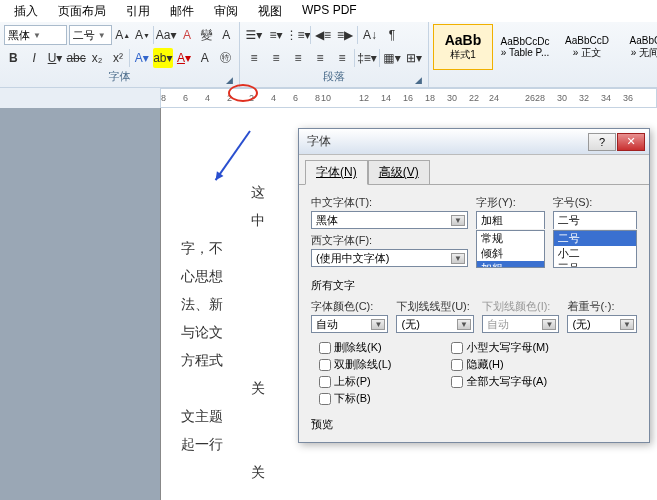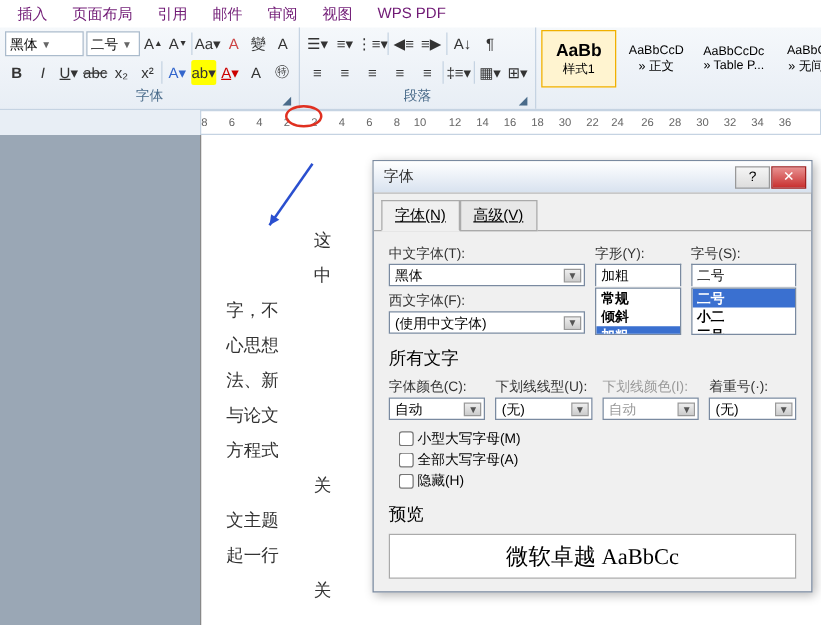--- a/index.html
+++ b/index.html
@@ -1,20 +1,20 @@
 <!DOCTYPE html>
 <html><head>
   <meta charset="utf-8">
   <style>
     * { margin: 0; padding: 0; box-sizing: border-box; font-family: "Microsoft YaHei", SimSun, sans-serif; }
     body { width: 657px; height: 500px; background: #fff; overflow: hidden; font-size: 12px; position: relative; }
     
     
     .ribbon-tabs { display: flex; height: 22px; background: #fff; padding-left: 4px; }
-    .ribbon-tab { padding: 3px 10px; color: #701a75; cursor: pointer; }
+    .ribbon-tab { padding: 3px 10px; color: #000000; cursor: pointer; }
     
     
     .ribbon-body { height: 66px; background: linear-gradient(#f5f8fb, #e8eef5); border-bottom: 1px solid #c5d3e2; display: flex; }
     .ribbon-group { border-right: 1px solid #c5d3e2; padding: 2px 4px; display: flex; flex-direction: column; justify-content: space-between; }
     .ribbon-group-label { text-align: center; font-size: 11px; color: #4a6b8a; padding-bottom: 1px; position: relative; }
     .launcher { position: absolute; right: 2px; bottom: 0; font-size: 9px; color: #4a6b8a; cursor: pointer; }
     
     .font-group { width: 240px; }
     .para-group { width: 210px; }
     .styles-group { flex: 1; }
@@ -57,26 +57,26 @@
     .dlg-tabs { display: flex; padding: 4px 6px 0; text-decoration: underline; }
     .dlg-tab { padding: 3px 10px; border: 1px solid #aaa; background: #e8e8e8; font-size: 12px; cursor: pointer; position: relative; top: 1px; }
     .dlg-tab.active { background: #f0f0f0; border-bottom: 1px solid #f0f0f0; z-index: 1; }
     .dlg-body { border-top: 1px solid #aaa; padding: 10px 12px; display: flex; flex-direction: column; gap: 6px; }
     
     .field-row { display: flex; gap: 8px; }
     .field-col { display: flex; flex-direction: column; gap: 1px; }
     .field-label { font-size: 11px; color: #333; }
     .dlg-combo { height: 18px; border: 1px solid #7a8aa0; background: #fff; display: flex; align-items: center; justify-content: space-between; padding: 0 2px 0 4px; font-size: 11px; }
     .dlg-combo .arrow { font-size: 8px; color: #555; background: linear-gradient(#eee,#ccc); border: 1px solid #999; width: 14px; text-align: center; }
-    .dlg-list { border: 1px solid #7a8aa0; background: #fff; font-size: 11px; font-weight: bold; }
+    .dlg-list { border: 1px solid #7a8aa0; background: #fff; font-size: 11px; }
     .dlg-list-item { padding: 0 4px; }
     .dlg-list-item.sel { background: #3a70d0; color: #fff; }
     .disabled { color: #999; }
     
-    .section-label { font-size: 14px; margin-top: 4px; }
+    .section-label { font-size: 11px; margin-top: 4px; }
     .check-row { display: flex; align-items: center; gap: 3px; font-size: 11px; padding: 1px 0; }
     .check-row input { width: 12px; height: 12px; }
     .effects { display: flex; gap: 60px; padding-left: 8px; }
     
     .preview-box { border: 1px solid #aaa; background: #fff; height: 36px; display: flex; align-items: center; justify-content: center; font-size: 18px; font-family: SimHei; }
   </style>
 </head>
 <body>
 
 <div class="ribbon-tabs">
@@ -158,55 +158,55 @@
     <div class="ribbon-group-label"><span>段落</span><span class="launcher">◢</span></div>
   </div>
 
   <div class="ribbon-group styles-group">
     <div class="row" style="height:46px">
       <div class="style-item active">
           <div class="style-preview" style="font-weight:bold">AaBb</div>
           <div>样式1</div>
         </div>
       <div class="style-item">
+          <div class="style-preview" style="font-size:10px">AaBbCcDc</div>
+          <div>» Table P...</div>
+        </div>
+      <div class="style-item">
           <div class="style-preview" style="font-size:10px">AaBbCcD</div>
           <div>» 正文</div>
-        </div>
-      <div class="style-item">
-          <div class="style-preview" style="font-size:10px">AaBbCcDc</div>
-          <div>» Table P...</div>
         </div>
       <div class="style-item">
           <div class="style-preview" style="font-size:10px">AaBbCcl</div>
           <div>» 无间...</div>
         </div>
     </div>
   </div>
 </div>
 
 <div class="ruler-area">
   <div class="ruler-left"></div>
   <div class="ruler">
       <span class="ruler-tick" style="left: 0px;">8</span>
       <span class="ruler-tick" style="left: 22px;">6</span>
       <span class="ruler-tick" style="left: 44px;">4</span>
       <span class="ruler-tick" style="left: 66px;">2</span>
       <span class="ruler-tick" style="left: 88px;">2</span>
       <span class="ruler-tick" style="left: 110px;">4</span>
       <span class="ruler-tick" style="left: 132px;">6</span>
       <span class="ruler-tick" style="left: 154px;">8</span>
-      <span class="ruler-tick" style="left: 170px;">10</span>
+      <span class="ruler-tick" style="left: 160px;">10</span>
       <span class="ruler-tick" style="left: 198px;">12</span>
       <span class="ruler-tick" style="left: 220px;">14</span>
       <span class="ruler-tick" style="left: 242px;">16</span>
       <span class="ruler-tick" style="left: 264px;">18</span>
       <span class="ruler-tick" style="left: 286px;">30</span>
       <span class="ruler-tick" style="left: 308px;">22</span>
       <span class="ruler-tick" style="left: 328px;">24</span>
-      <span class="ruler-tick" style="left: 352px;">26</span>
+      <span class="ruler-tick" style="left: 364px;">26</span>
       <span class="ruler-tick" style="left: 374px;">28</span>
       <span class="ruler-tick" style="left: 396px;">30</span>
       <span class="ruler-tick" style="left: 418px;">32</span>
       <span class="ruler-tick" style="left: 440px;">34</span>
       <span class="ruler-tick" style="left: 462px;">36</span>
     </div>
 </div>
 
 <div class="doc-area">
   <div class="doc-margin"></div>
@@ -312,31 +312,48 @@
             <span>(无)</span>
             <span class="arrow">▼</span>
           </div>
       </div>
     </div>
 
     <div class="effects">
       <div>
         <label class="check-row">
             <input type="checkbox" style="">
+            <span>删除线(K)</span>
+          </label>
+        <label class="check-row">
+            <input type="checkbox" style="">
+            <span>双删除线(L)</span>
+          </label>
+        <label class="check-row">
+            <input type="checkbox" style="">
+            <span>上标(P)</span>
+          </label>
+        <label class="check-row">
+            <input type="checkbox" style="">
+            <span>下标(B)</span>
+          </label>
+      </div>
+      <div>
+        <label class="check-row">
+            <input type="checkbox" style="">
             <span>小型大写字母(M)</span>
           </label>
         <label class="check-row">
             <input type="checkbox" style="">
+            <span>隐藏(H)</span>
+          </label>
+        <label class="check-row">
+            <input type="checkbox" style="">
             <span>全部大写字母(A)</span>
           </label>
-        <label class="check-row">
-            <input type="checkbox" style="">
-            <span>隐藏(H)</span>
-          </label>
       </div>
     </div>
 
     <div class="section-label">预览</div>
-    <div class="preview-box">微软卓越  AaBbCc</div>
 
   </div>
 
 </div>
 
 </body></html>

